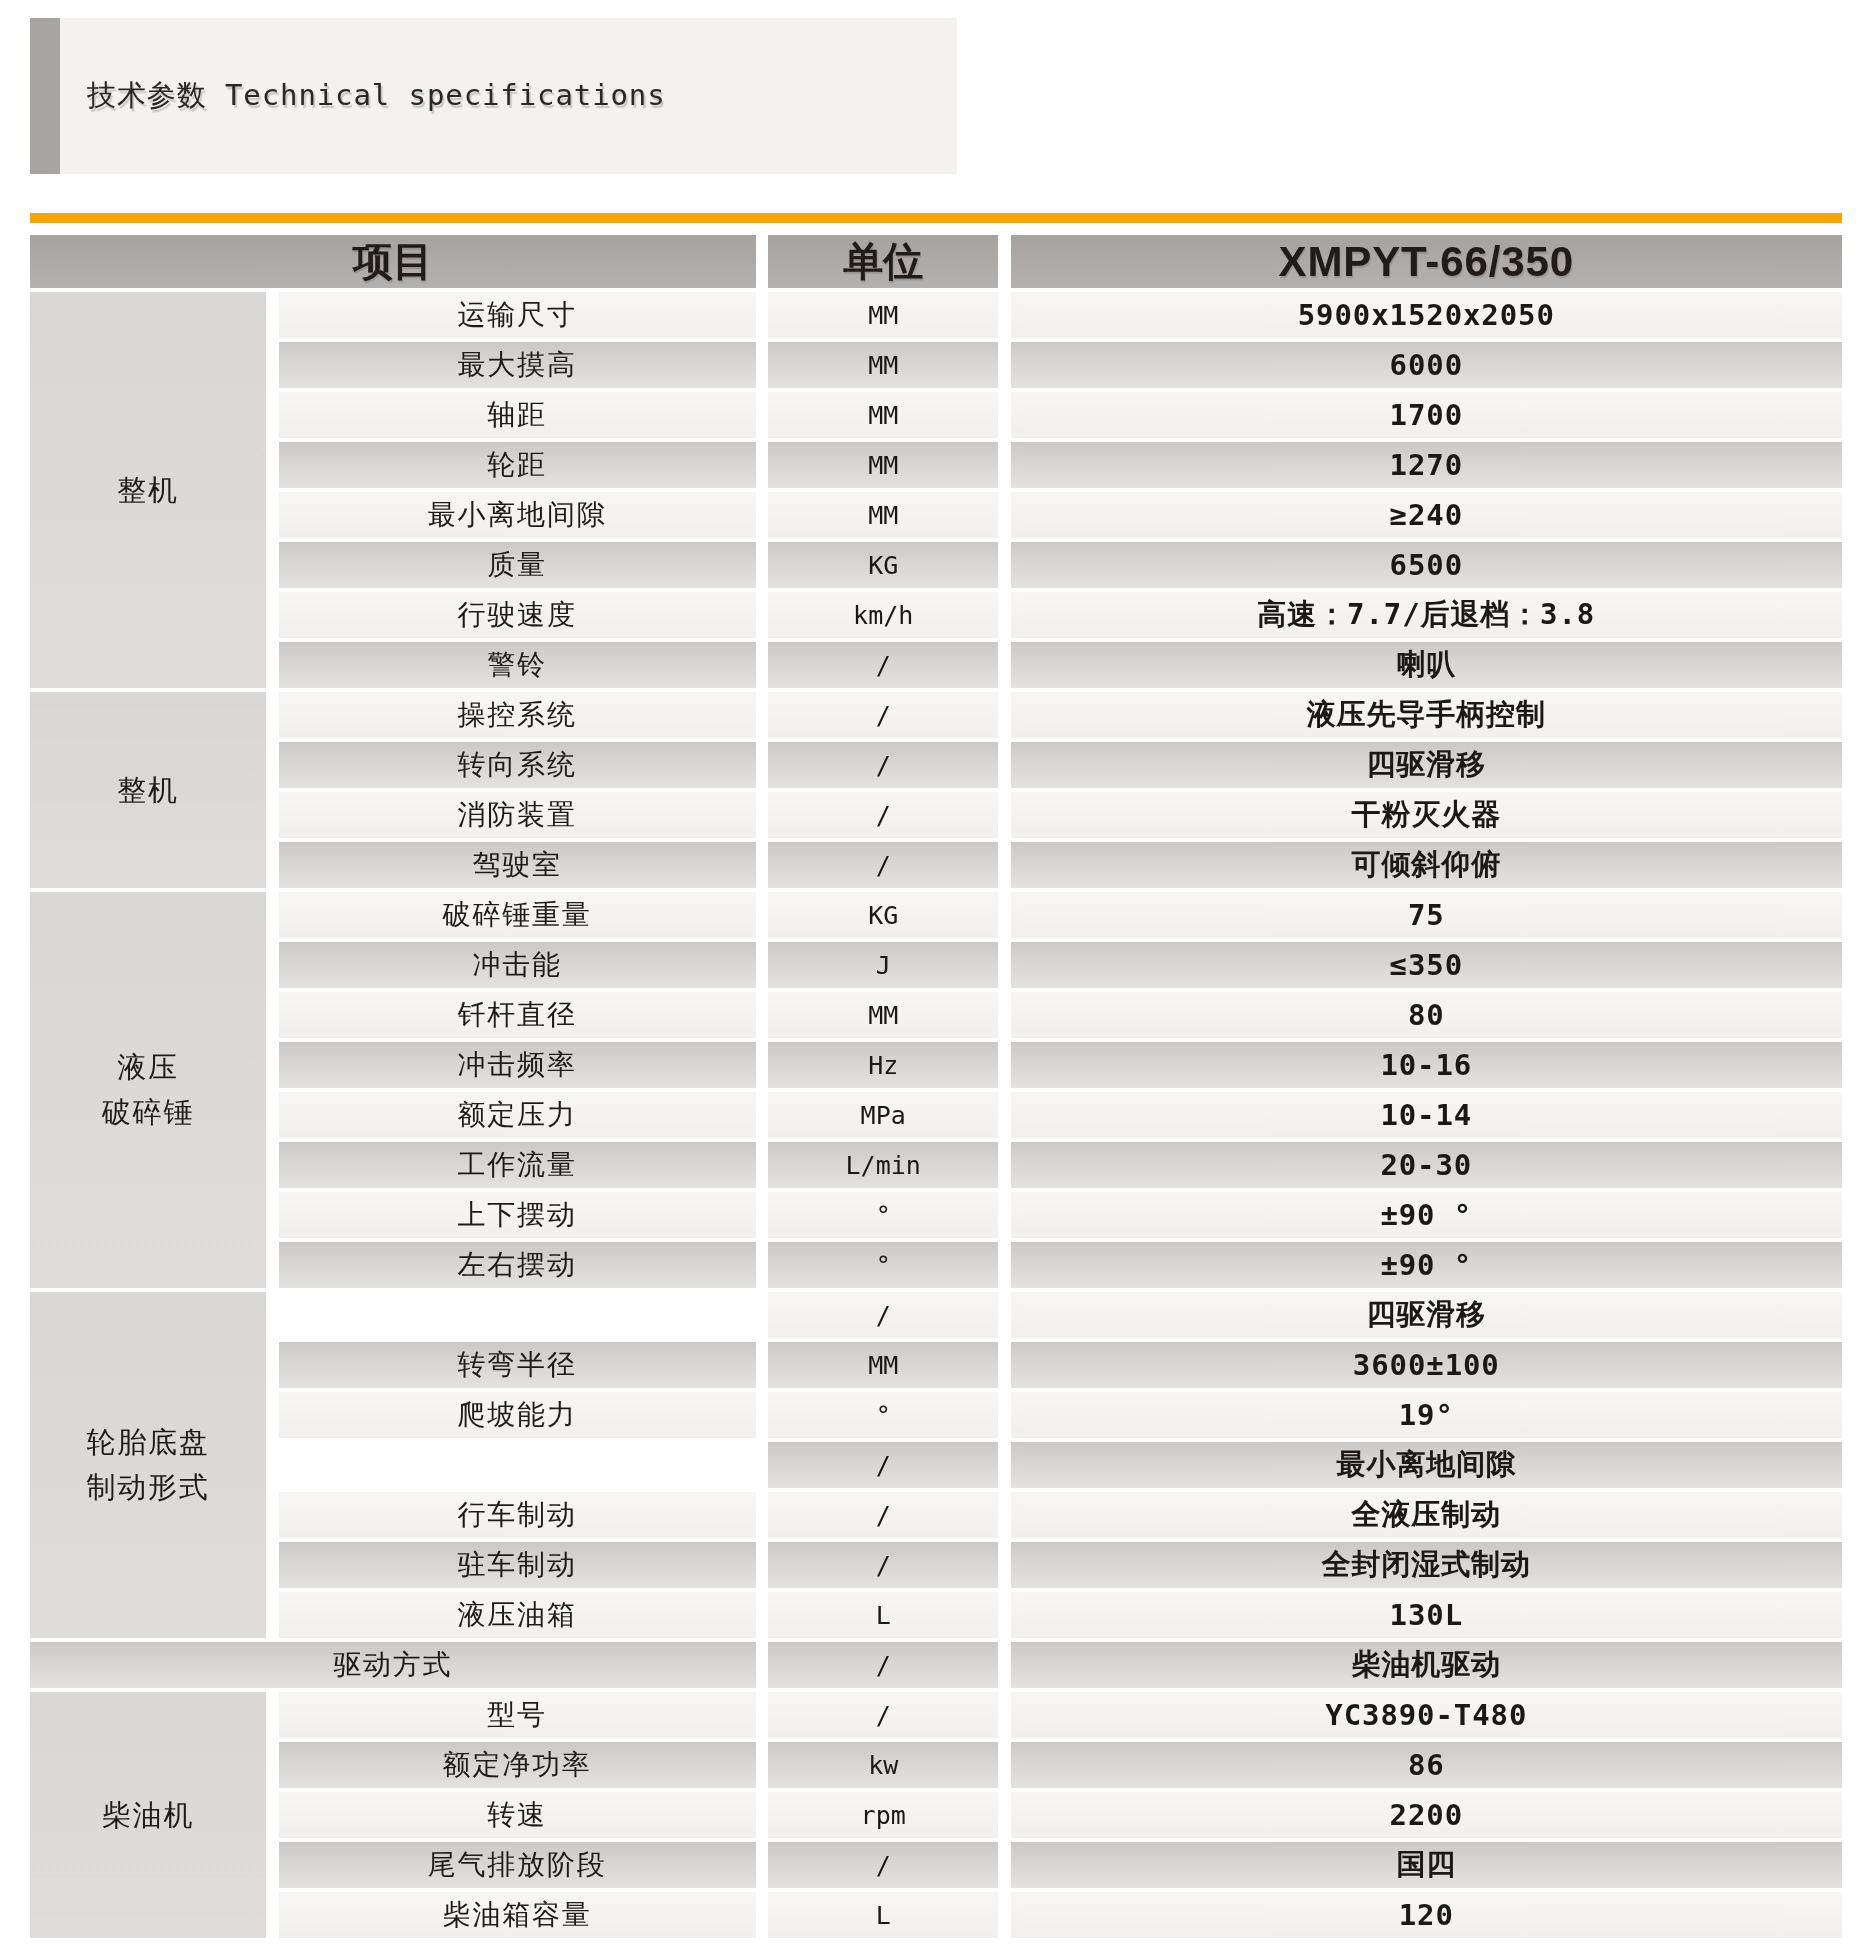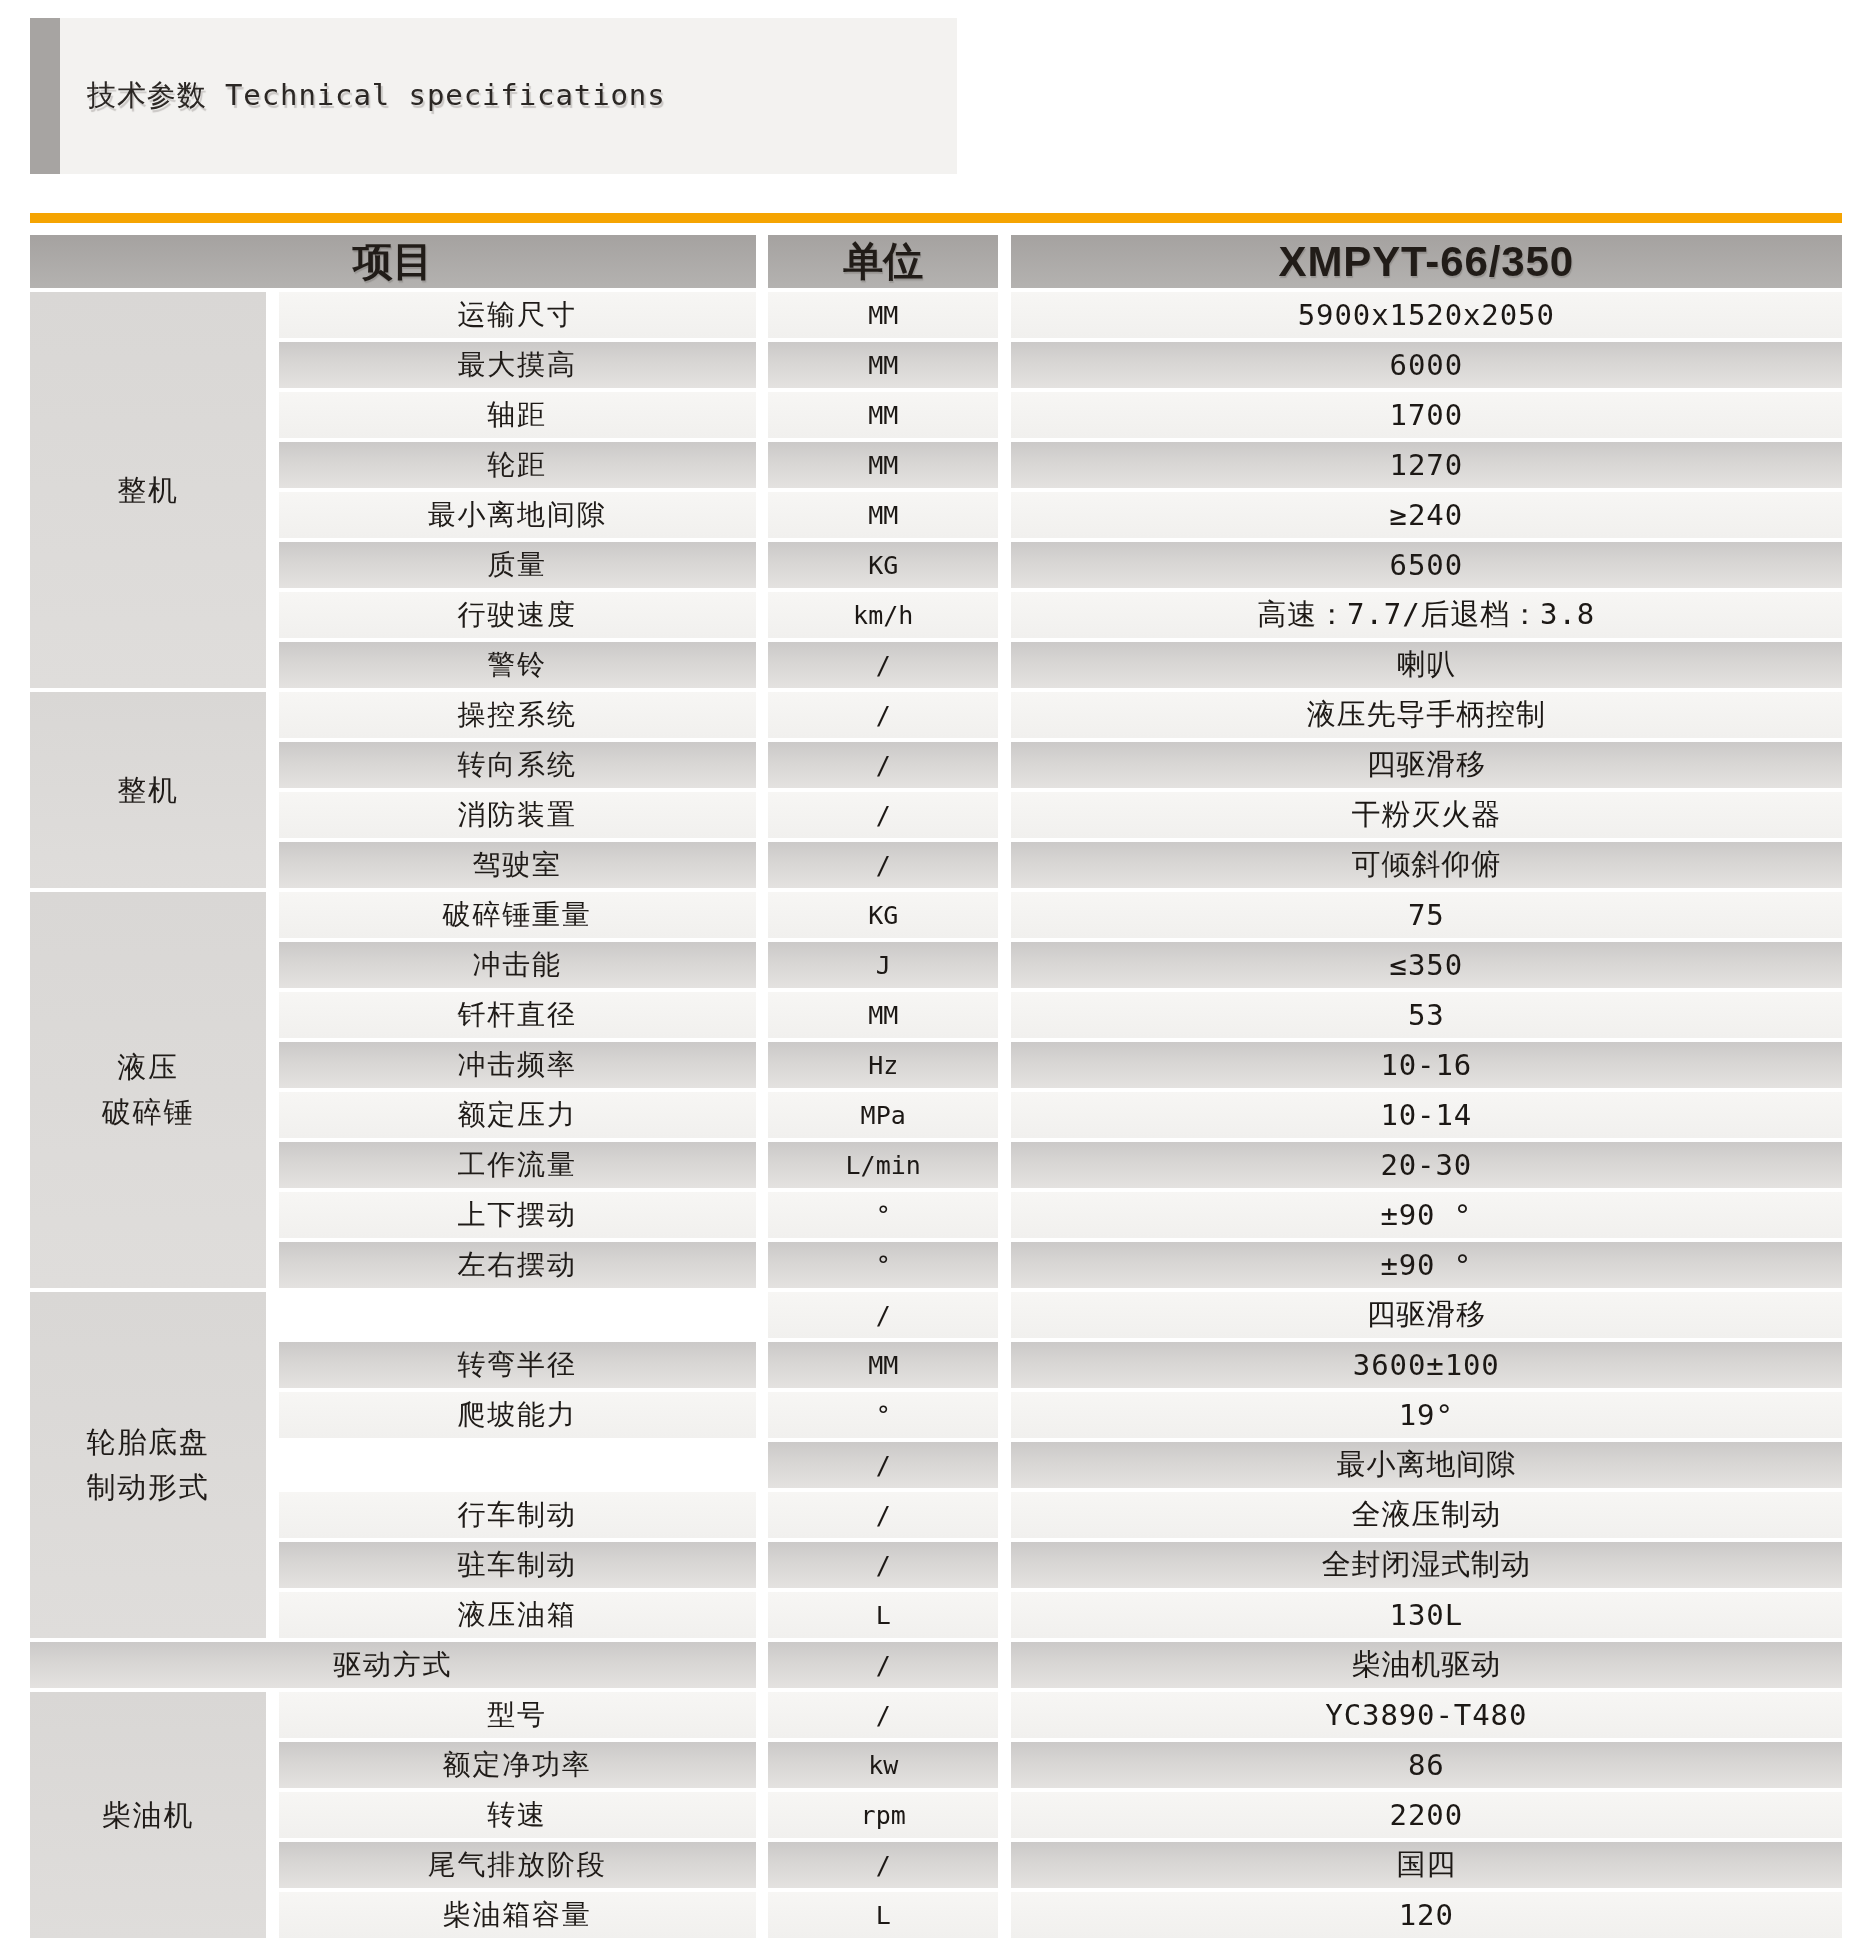--- a/index.html
+++ b/index.html
@@ -24,21 +24,21 @@
       font-family:"Liberation Sans",sans-serif;text-shadow:0.9px 1.8px 0.9px rgba(80,75,70,0.25);margin-top:12px;}
   .hc.h-item{grid-column:1/3;}
   .hc.h-unit{grid-column:3;}
   .hc.h-model{grid-column:4;font-size:42px;letter-spacing:0.9px;}
   .gcell{grid-column:1;background:linear-gradient(#d9d7d5,#dfdddb);display:flex;flex-direction:column;
          align-items:center;justify-content:center;font-size:29px;color:#1f1b18;letter-spacing:1.8px;}
   .gcell span{display:block;line-height:45px;}
   .cell{display:flex;align-items:center;justify-content:center;white-space:nowrap;}
   .ci{grid-column:2;font-size:28px;color:#1f1b18;letter-spacing:1.8px;}
   .cu{grid-column:3;font-size:25px;color:#1c1815;}
-  .cv{grid-column:4;font-size:29px;color:#1c1815;letter-spacing:0.9px;}
+  .cv{grid-column:4;font-size:29px;color:#1c1815;letter-spacing:0.9px;font-weight:bold;}
   .ci.fw{grid-column:1/3;}
   .lt{background:linear-gradient(#f7f6f4,#f1f0ee);}
   .gy{background:linear-gradient(#cbc9c8 0%,#d8d6d4 45%,#e4e2e0 100%);}
 </style>
 </head>
 <body>
 
 <div class="page">
 
   <div class="title-row">
@@ -116,21 +116,21 @@
     <div class="cell cv gy" style="grid-row:13">可倾斜仰俯</div>
 
     <div class="cell ci lt" style="grid-row:14">破碎锤重量</div>
     <div class="cell cu lt" style="grid-row:14">KG</div>
     <div class="cell cv lt" style="grid-row:14">75</div>
     <div class="cell ci gy" style="grid-row:15">冲击能</div>
     <div class="cell cu gy" style="grid-row:15">J</div>
     <div class="cell cv gy" style="grid-row:15">≤350</div>
     <div class="cell ci lt" style="grid-row:16">钎杆直径</div>
     <div class="cell cu lt" style="grid-row:16">MM</div>
-    <div class="cell cv lt" style="grid-row:16">53</div>
+    <div class="cell cv lt" style="grid-row:16">80</div>
     <div class="cell ci gy" style="grid-row:17">冲击频率</div>
     <div class="cell cu gy" style="grid-row:17">Hz</div>
     <div class="cell cv gy" style="grid-row:17">10-16</div>
     <div class="cell ci lt" style="grid-row:18">额定压力</div>
     <div class="cell cu lt" style="grid-row:18">MPa</div>
     <div class="cell cv lt" style="grid-row:18">10-14</div>
     <div class="cell ci gy" style="grid-row:19">工作流量</div>
     <div class="cell cu gy" style="grid-row:19">L/min</div>
     <div class="cell cv gy" style="grid-row:19">20-30</div>
     <div class="cell ci lt" style="grid-row:20">上下摆动</div>

